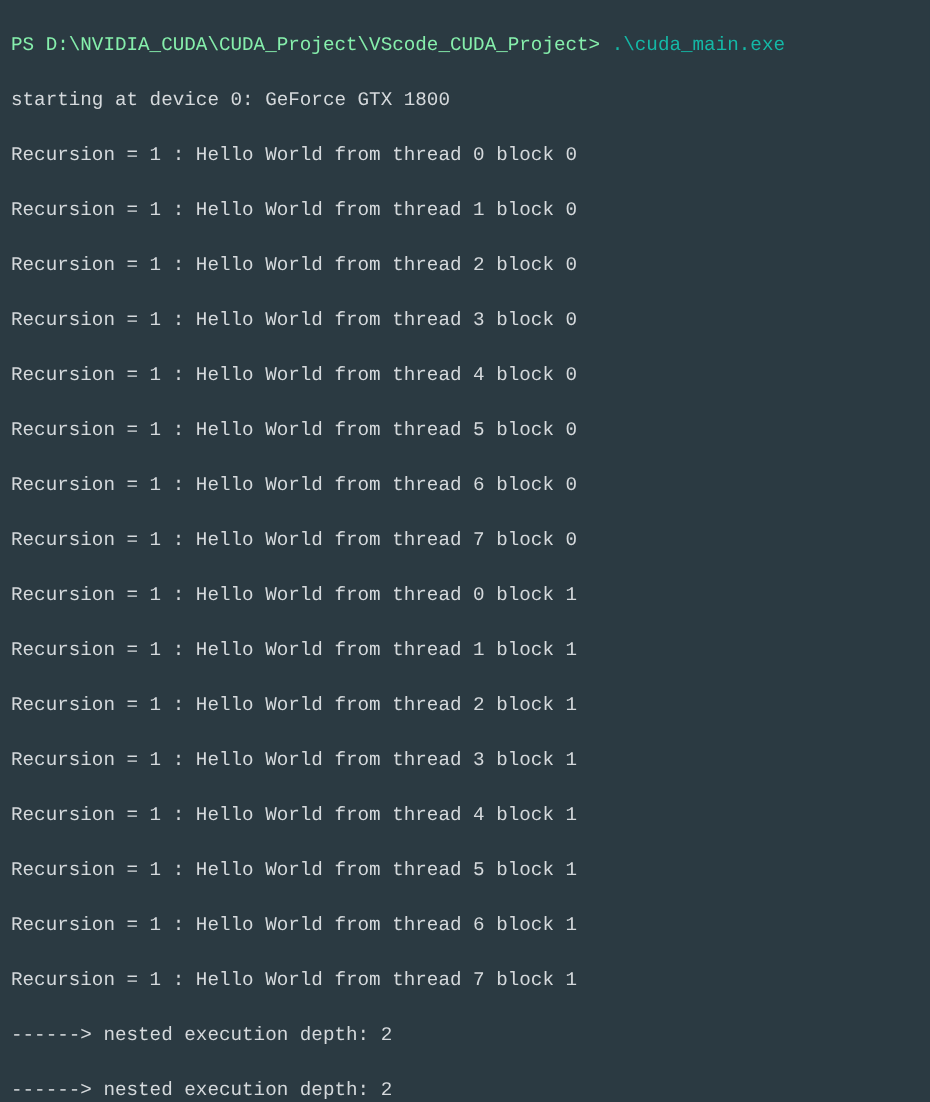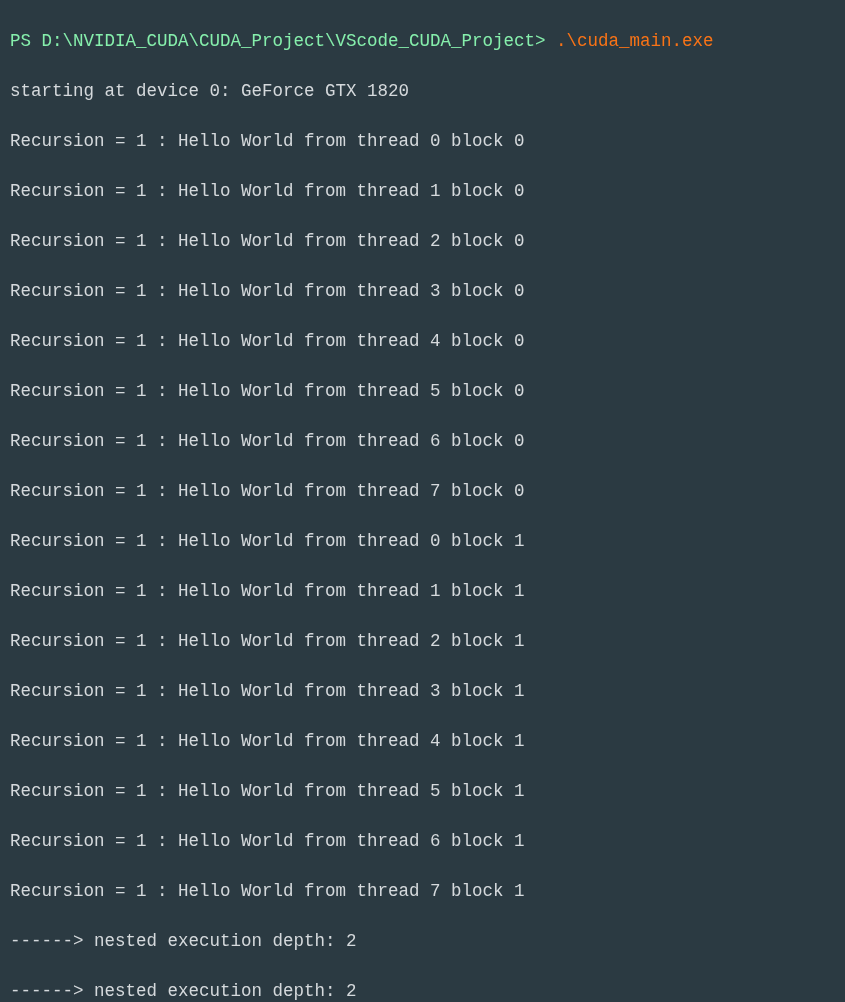--- a/index.html
+++ b/index.html
@@ -12,28 +12,28 @@
     font-size: 17.5px;
     color: #d5d9dc;
     line-height: 25px;
     overflow: hidden;
   }
   .terminal {
     padding: 4px 2px 0 10px;
     white-space: pre;
   }
   .prompt-prefix { color: #86efac; }
-  .command { color: #f97316; }
+  .command { color: #14b8a6; }
 </style>
 </head>
 <body>
 
 <div class="terminal">
 <div><span class="prompt-prefix">PS D:\NVIDIA_CUDA\CUDA_Project\VScode_CUDA_Project&gt; </span><span class="command">.\cuda_main.exe</span></div>
-<div>starting at device 0: GeForce GTX 1820</div>
+<div>starting at device 0: GeForce GTX 1800</div>
 <div>Recursion = 1 : Hello World from thread 0 block 0</div>
 <div>Recursion = 1 : Hello World from thread 1 block 0</div>
 <div>Recursion = 1 : Hello World from thread 2 block 0</div>
 <div>Recursion = 1 : Hello World from thread 3 block 0</div>
 <div>Recursion = 1 : Hello World from thread 4 block 0</div>
 <div>Recursion = 1 : Hello World from thread 5 block 0</div>
 <div>Recursion = 1 : Hello World from thread 6 block 0</div>
 <div>Recursion = 1 : Hello World from thread 7 block 0</div>
 <div>Recursion = 1 : Hello World from thread 0 block 1</div>
 <div>Recursion = 1 : Hello World from thread 1 block 1</div>

